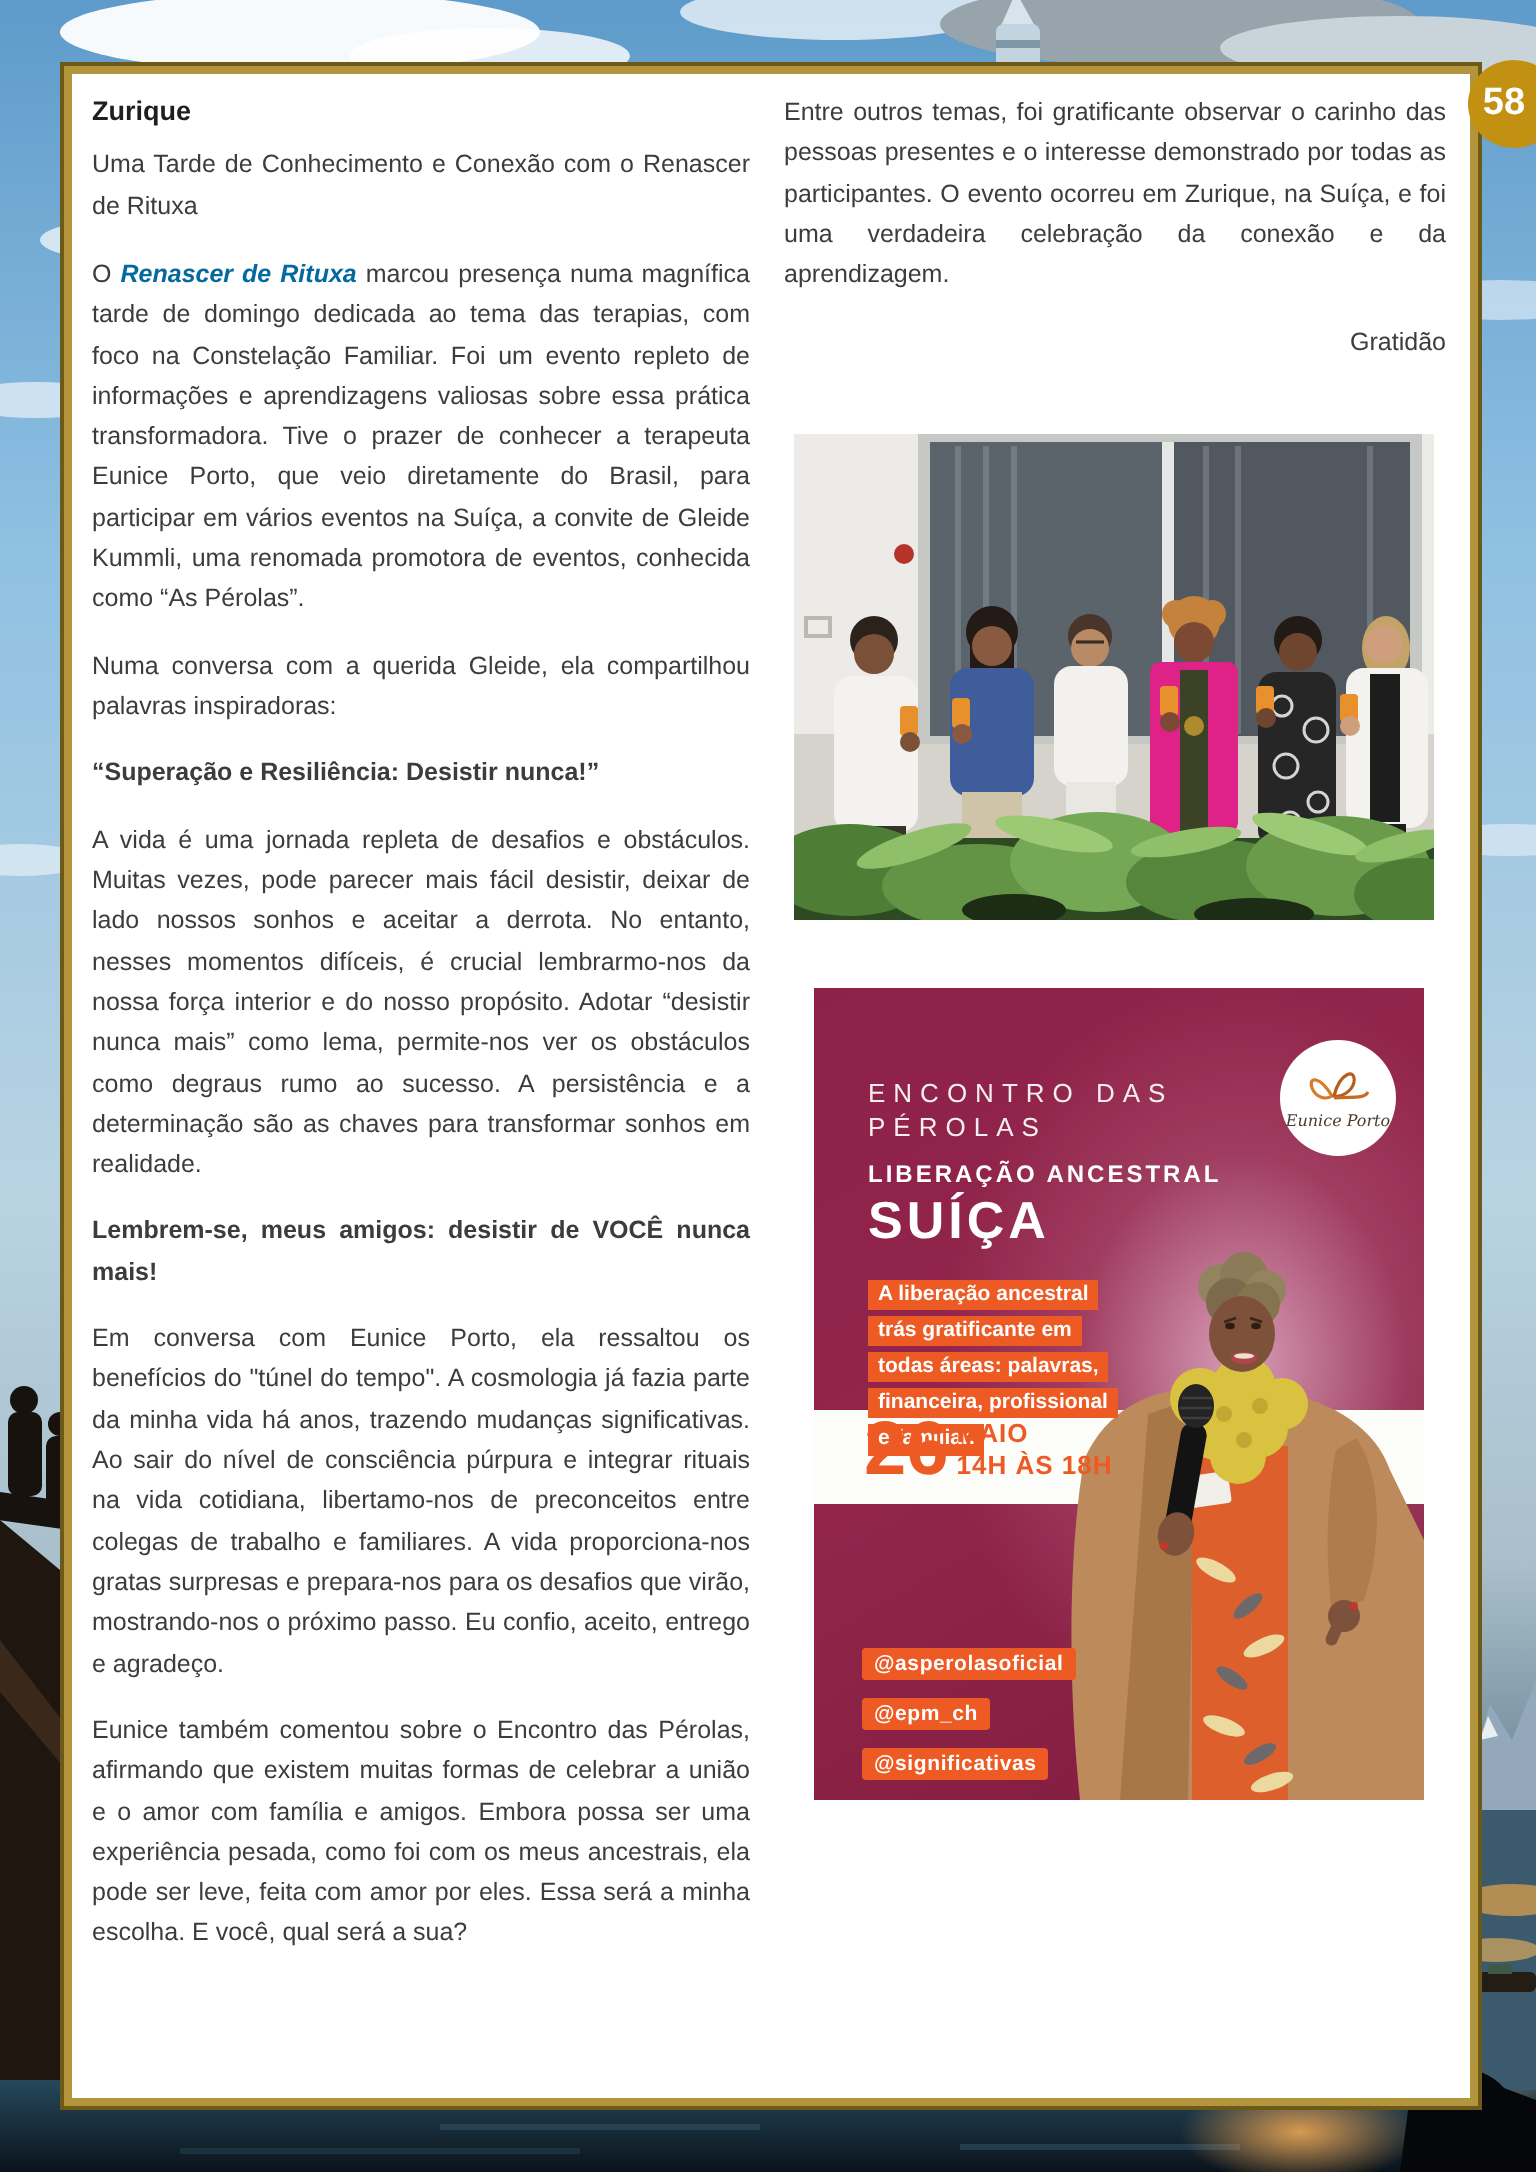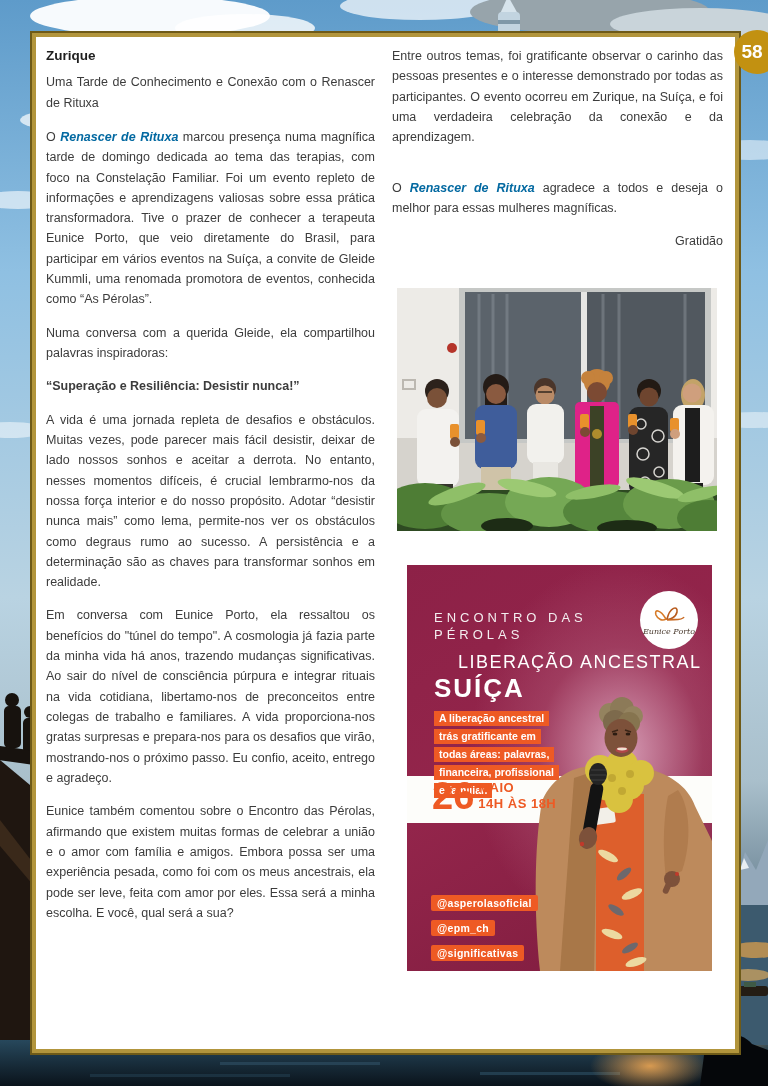--- a/index.html
+++ b/index.html
@@ -40,21 +40,21 @@
   
   .poster{position:relative;width:305px;height:406px;margin:34px 0 0 15px;overflow:hidden;
     background:
       radial-gradient(150px 190px at 70% 46%, rgba(219,164,188,0.95) 0%, rgba(170,80,112,0.55) 55%, rgba(0,0,0,0) 100%),
       linear-gradient(150deg,#8d2147 0%, #93254b 45%, #7e1c3e 100%);}
   .poster-logo{position:absolute;left:233px;top:26px;width:58px;height:58px;border-radius:50%;
     background:#ffffff;display:flex;flex-direction:column;align-items:center;justify-content:center;z-index:4;}
   .poster-logo .logo-name{font-family:"DejaVu Serif",serif;font-style:italic;font-size:8px;color:#4a3a2e;margin-top:-2px;}
   .poster-titles{position:absolute;left:27px;top:44px;z-index:3;color:#f4eef0;}
   .pt-line1,.pt-line2{font-size:13px;letter-spacing:4px;font-weight:400;line-height:1.35;}
-  .pt-line3{font-size:18px;font-weight:normal;letter-spacing:1.5px;margin-top:7px;line-height:1.3;color:#ffffff;margin-left:24px;}
+  .pt-line3{font-size:12px;font-weight:bold;letter-spacing:1.5px;margin-top:7px;line-height:1.3;color:#ffffff;}
   .pt-line4{font-size:26px;font-weight:bold;letter-spacing:2px;line-height:1.15;color:#ffffff;}
   .poster-highlight{position:absolute;left:27px;top:146px;z-index:3;}
   .hl-line{display:table;background:#ee5a24;color:#ffffff;font-size:10.5px;font-weight:bold;
     padding:1px 5px;margin-bottom:3px;line-height:1.25;}
   .poster-band{position:absolute;left:0;top:211px;width:305px;height:47px;background:#fdfdfa;z-index:1;}
   .poster-date{position:absolute;left:25px;top:212px;z-index:3;display:flex;align-items:flex-start;color:#ee5a24;}
   .date-day{font-size:38px;font-weight:bold;line-height:1.05;text-align:right;}
   .date-right{margin-left:4px;margin-top:3px;}
   .date-month,.date-time{font-size:13px;font-weight:bold;line-height:1.25;letter-spacing:0.5px;}
   .poster-handles{position:absolute;left:24px;top:330px;z-index:3;}
@@ -144,27 +144,27 @@
  <div class="page-frame-inner">
   <div class="page">
 
     <div class="col col-left">
       <h1 class="heading">Zurique</h1>
       <p class="sub">Uma Tarde de Conhecimento e Conexão com o Renascer de Rituxa</p>
       <p><span>O </span><span class="brand">Renascer de Rituxa</span><span> marcou presença numa magnífica tarde de domingo dedicada ao tema das terapias, com foco na Constelação Familiar. Foi um evento repleto de informações e aprendizagens valiosas sobre essa prática transformadora. Tive o prazer de conhecer a terapeuta Eunice Porto, que veio diretamente do Brasil, para participar em vários eventos na Suíça, a convite de Gleide Kummli, uma renomada promotora de eventos, conhecida como “As Pérolas”.</span></p>
       <p>Numa conversa com a querida Gleide, ela compartilhou palavras inspiradoras:</p>
       <p class="quote">“Superação e Resiliência: Desistir nunca!”</p>
       <p>A vida é uma jornada repleta de desafios e obstáculos. Muitas vezes, pode parecer mais fácil desistir, deixar de lado nossos sonhos e aceitar a derrota. No entanto, nesses momentos difíceis, é crucial lembrarmo-nos da nossa força interior e do nosso propósito. Adotar “desistir nunca mais” como lema, permite-nos ver os obstáculos como degraus rumo ao sucesso. A persistência e a determinação são as chaves para transformar sonhos em realidade.</p>
+      <p class="quote">Lembrem-se, meus amigos: desistir de VOCÊ nunca mais!</p>
       <p>Em conversa com Eunice Porto, ela ressaltou os benefícios do "túnel do tempo". A cosmologia já fazia parte da minha vida há anos, trazendo mudanças significativas. Ao sair do nível de consciência púrpura e integrar rituais na vida cotidiana, libertamo-nos de preconceitos entre colegas de trabalho e familiares. A vida proporciona-nos gratas surpresas e prepara-nos para os desafios que virão, mostrando-nos o próximo passo. Eu confio, aceito, entrego e agradeço.</p>
       <p>Eunice também comentou sobre o Encontro das Pérolas, afirmando que existem muitas formas de celebrar a união e o amor com família e amigos. Embora possa ser uma experiência pesada, como foi com os meus ancestrais, ela pode ser leve, feita com amor por eles. Essa será a minha escolha. E você, qual será a sua?</p>
     </div>
 
     <div class="col col-right">
       <p>Entre outros temas, foi gratificante observar o carinho das pessoas presentes e o interesse demonstrado por todas as participantes. O evento ocorreu em Zurique, na Suíça, e foi uma verdadeira celebração da conexão e da aprendizagem.</p>
-      <p class="mt-lg"><span>O </span><span class="brand">Renascer de Rituxa</span><span> agradece a todos e deseja o melhor para essas mulheres magníficas.</span></p>
       <p class="signoff">Gratidão</p>
 
       <div class="photo">
         <svg viewBox="0 0 320 243" width="320" height="243" aria-hidden="true">
           <rect width="320" height="243" fill="#edebe7"></rect>
           <rect x="0" y="150" width="320" height="70" fill="#d6d3cd"></rect>
 
           <rect x="62" y="0" width="252" height="155" fill="#c6c8c6"></rect>
           <rect x="68" y="4" width="116" height="147" fill="#5b636b"></rect>
           <rect x="190" y="4" width="118" height="147" fill="#51585f"></rect>

